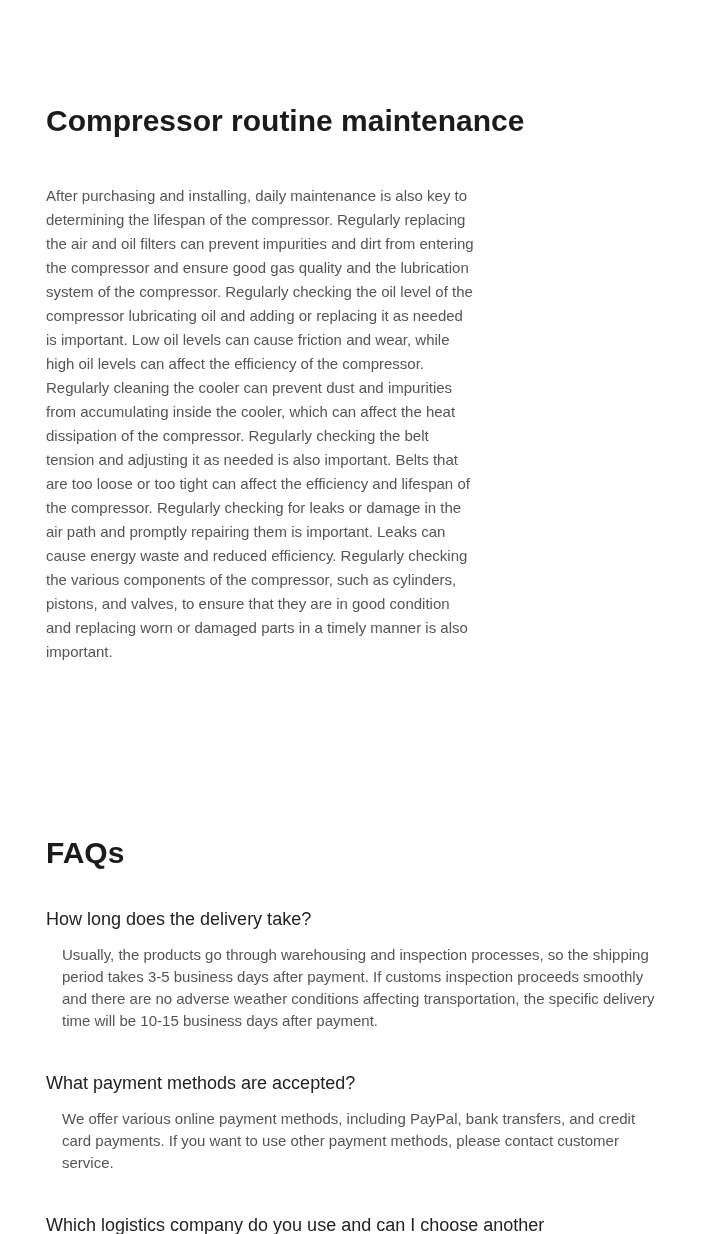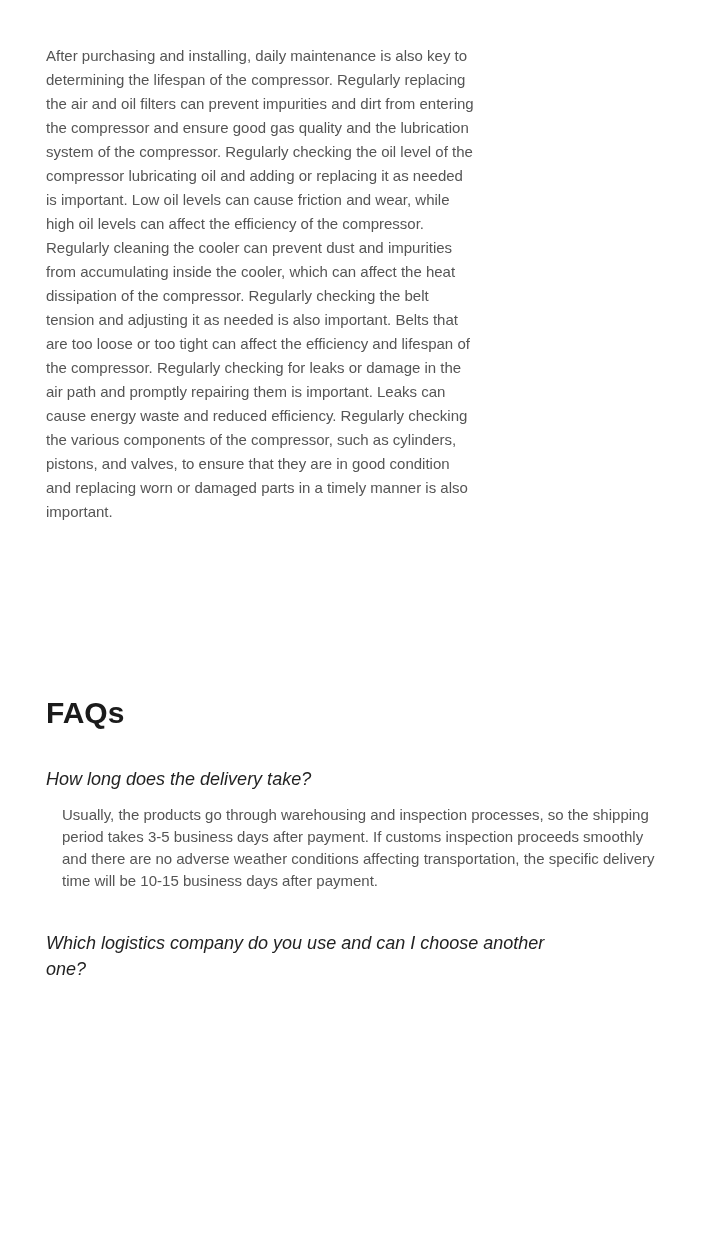--- a/index.html
+++ b/index.html
@@ -40,51 +40,53 @@
     font-weight: 700;
     color: #1b1b1b;
   }
   .faq-question {
     margin: 38px 0 0 0;
     max-width: 520px;
     font-size: 18px;
     line-height: 26px;
     font-weight: 400;
     color: #222222;
-    font-style: italic;
   }
   .faq-question.first {
     margin-top: 34px;
   }
   .faq-answer {
     margin: 12px 0 0 16px;
     max-width: 600px;
     font-size: 15px;
     line-height: 22px;
     color: #555555;
   }
 </style>
 </head>
 <body>
 
 <main class="page">
 
   <section>
+    <h1 class="section-title">Compressor routine maintenance</h1>
     <p class="description">After purchasing and installing, daily maintenance is also key to determining the lifespan of the compressor. Regularly replacing the air and oil filters can prevent impurities and dirt from entering the compressor and ensure good gas quality and the lubrication system of the compressor. Regularly checking the oil level of the compressor lubricating oil and adding or replacing it as needed is important. Low oil levels can cause friction and wear, while high oil levels can affect the efficiency of the compressor. Regularly cleaning the cooler can prevent dust and impurities from accumulating inside the cooler, which can affect the heat dissipation of the compressor. Regularly checking the belt tension and adjusting it as needed is also important. Belts that are too loose or too tight can affect the efficiency and lifespan of the compressor. Regularly checking for leaks or damage in the air path and promptly repairing them is important. Leaks can cause energy waste and reduced efficiency. Regularly checking the various components of the compressor, such as cylinders, pistons, and valves, to ensure that they are in good condition and replacing worn or damaged parts in a timely manner is also important.</p>
   </section>
 
   <section>
     <h2 class="faq-title">FAQs</h2>
 
     <div>
       <h3 class="faq-question first">How long does the delivery take?</h3>
       <p class="faq-answer">Usually, the products go through warehousing and inspection processes, so the shipping period takes 3-5 business days after payment. If customs inspection proceeds smoothly and there are no adverse weather conditions affecting transportation, the specific delivery time will be 10-15 business days after payment.</p>
     </div>
 
     <div>
+      <h3 class="faq-question">What payment methods are accepted?</h3>
+      <p class="faq-answer">We offer various online payment methods, including PayPal, bank transfers, and credit card payments. If you want to use other payment methods, please contact customer service.</p>
     </div>
 
     <div>
       <h3 class="faq-question">Which logistics company do you use and can I choose another one?</h3>
     </div>
   </section>
 
 </main>
 
 </body></html>

